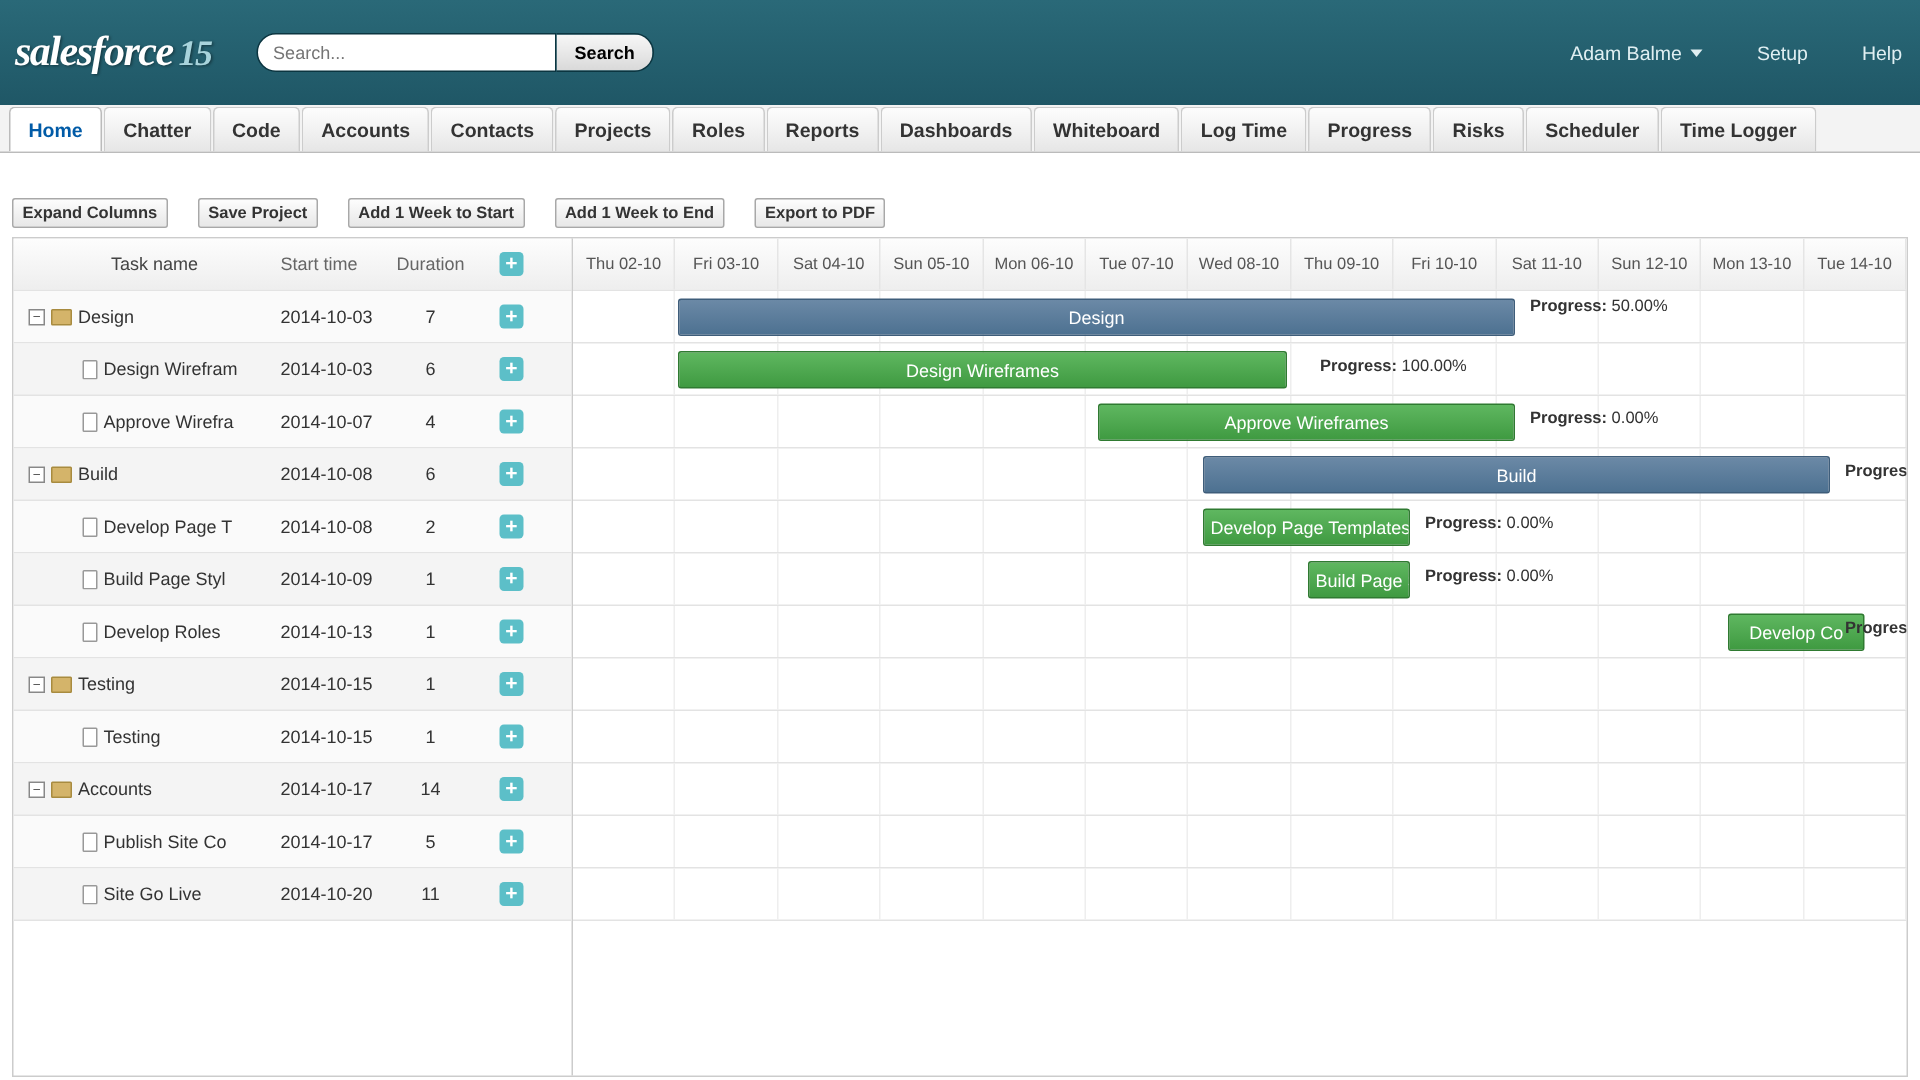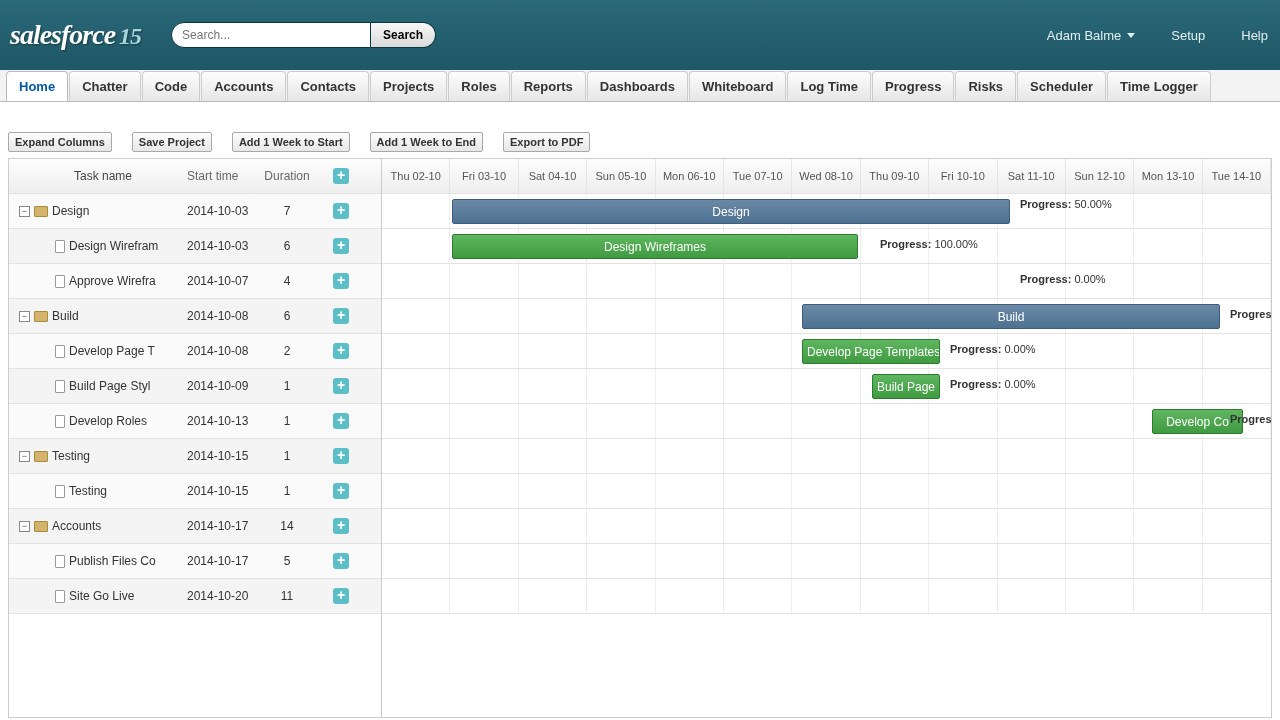--- a/index.html
+++ b/index.html
@@ -216,21 +216,21 @@
               <span class="task-text">Accounts</span>
             </div>
             <div class="col-start">2014-10-17</div>
             <div class="col-dur">14</div>
             <div class="col-add"><span class="plus-icon">+</span></div>
           </div>
           <div class="row">
             <div class="col-name">
               <span class="indent1"></span>
               <div class="doc-icon"></div>
-              <span class="task-text">Publish Files Co</span>
+              <span class="task-text">Publish Site Co</span>
             </div>
             <div class="col-start">2014-10-17</div>
             <div class="col-dur">5</div>
             <div class="col-add"><span class="plus-icon">+</span></div>
           </div>
           <div class="row alt">
             <div class="col-name">
               <span class="indent1"></span>
               <div class="doc-icon"></div>
               <span class="task-text">Site Go Live</span>
@@ -256,20 +256,21 @@
           <div class="day">Sun 12-10</div>
           <div class="day">Mon 13-10</div>
           <div class="day">Tue 14-10</div>
         </div>
       <div class="grid-rows" id="grid-rows">
         <div class="bars" id="bars" style="height: 420px;">
             <div class="bar parent" style="top: 5px; left: 70px; width: 558px;">Design</div>
             <div class="prog-label" style="top: 4px; left: 638px;"><b>Progress:</b> 50.00%</div>
             <div class="bar task" style="top: 40px; left: 70px; width: 406px;">Design Wireframes</div>
             <div class="prog-label" style="top: 44px; left: 498px;"><b>Progress:</b> 100.00%</div>
+            <div class="bar task" style="top: 75px; left: 350px; width: 278px;">Approve Wireframes</div>
             <div class="prog-label" style="top: 79px; left: 638px;"><b>Progress:</b> 0.00%</div>
             <div class="bar parent" style="top: 110px; left: 420px; width: 418px;">Build</div>
             <div class="prog-label" style="top: 114px; left: 848px;"><b>Progress:</b></div>
             <div class="bar task" style="top: 145px; left: 420px; width: 138px;">Develop Page Templates</div>
             <div class="prog-label" style="top: 149px; left: 568px;"><b>Progress:</b> 0.00%</div>
             <div class="bar task" style="top: 180px; left: 490px; width: 68px;">Build Page S</div>
             <div class="prog-label" style="top: 184px; left: 568px;"><b>Progress:</b> 0.00%</div>
             <div class="bar task" style="top: 215px; left: 770px; width: 91px;">Develop Co</div>
             <div class="prog-label" style="top: 219px; left: 848px;"><b>Progress:</b></div>
           </div>

